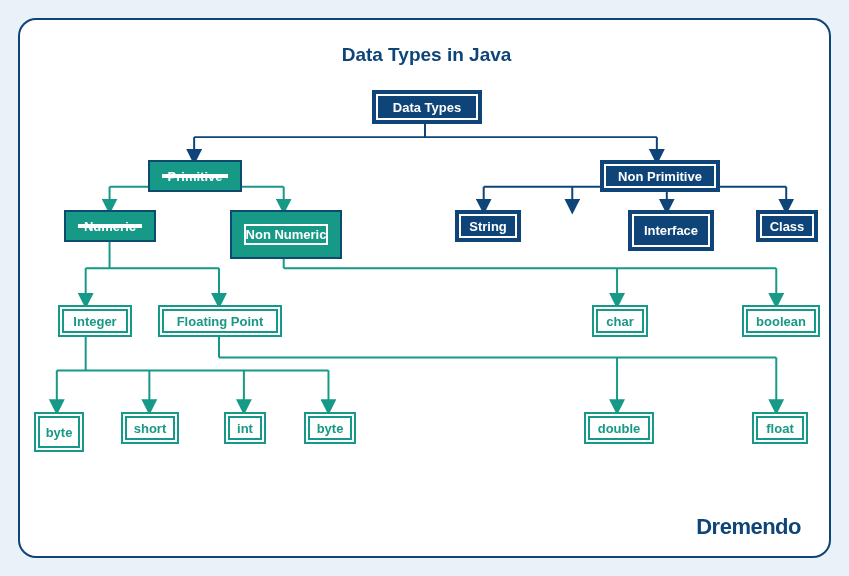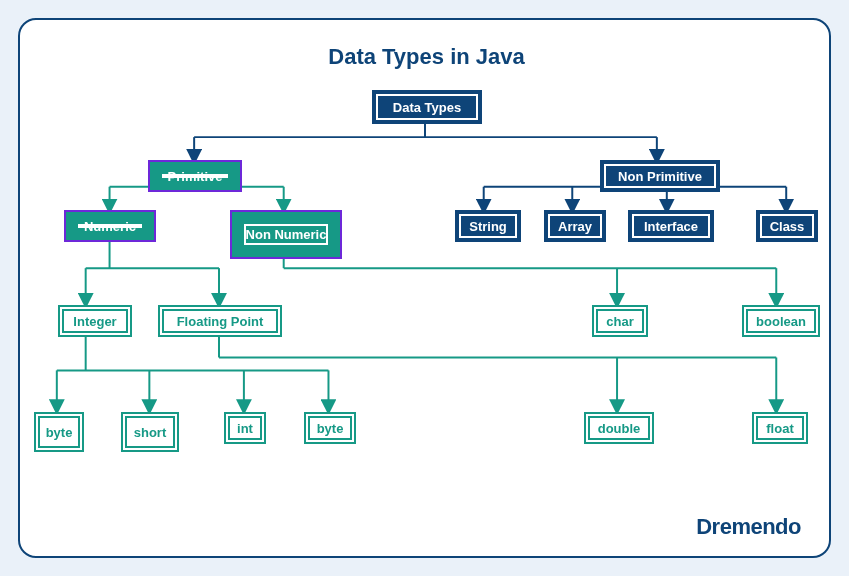--- a/index.html
+++ b/index.html
@@ -16,21 +16,21 @@
     height: 100%;
     background: #FFFFFF;
     border: 2px solid #0E4478;
     border-radius: 18px;
   }
   .title {
     position: absolute;
     top: 24px;
     left: 4px; right: 0;
     text-align: center;
-    font-size: 22px;
+    font-size: 19px;
     font-weight: 700;
     color: #0E4478;
   }
   .brand {
     position: absolute;
     right: 28px;
     bottom: 16px;
     font-size: 22px;
     font-weight: 700;
     color: #0E4478;
@@ -57,21 +57,21 @@
   .node .inner {
     border: 2px solid #fff;
     width: 100%;
     height: 100%;
     display: flex;
     align-items: center;
     justify-content: center;
     padding: 0 4px;
   }
   .blue  { background: #0E4478; border: 2px solid #0E4478; padding: 2px; }
-  .teal  { background: #169986; border: 2px solid #6d28d9; padding: 12px; }
+  .teal  { background: #169986; border: 2px solid #0c4a6e; padding: 12px; }
   .tealO { background: #FFFFFF; border: 2px solid #169986; color: #169986; padding: 2px; }
   .tealO .inner { border: 2px solid #169986; }
 </style>
 </head>
 <body>
 
 <div class="card">
 
   <div class="title">Data Types in Java</div>
 
@@ -144,24 +144,21 @@
 
   <div class="node teal" style="left:44px;top:190px;width:92px;height:32px">
       <div class="inner">Numeric</div>
     </div>
   <div class="node teal" style="left:210px;top:190px;width:112px;height:49px">
       <div class="inner">Non Numeric</div>
     </div>
   <div class="node blue" style="left:435px;top:190px;width:66px;height:32px">
       <div class="inner">String</div>
     </div>
-  <div class="node blue" style="left:524px;top:190px;width:62px;height:32px">
-      <div class="inner">Array</div>
-    </div>
-  <div class="node blue" style="left:608px;top:190px;width:86px;height:32px">
+  <div class="node blue" style="left:608px;top:190px;width:86px;height:41px">
       <div class="inner">Interface</div>
     </div>
   <div class="node blue" style="left:736px;top:190px;width:62px;height:32px">
       <div class="inner">Class</div>
     </div>
 
   <div class="node tealO" style="left:38px;top:285px;width:74px;height:32px">
       <div class="inner">Integer</div>
     </div>
   <div class="node tealO" style="left:138px;top:285px;width:124px;height:32px">
@@ -170,21 +167,21 @@
   <div class="node tealO" style="left:572px;top:285px;width:56px;height:32px">
       <div class="inner">char</div>
     </div>
   <div class="node tealO" style="left:722px;top:285px;width:78px;height:32px">
       <div class="inner">boolean</div>
     </div>
 
   <div class="node tealO" style="left:14px;top:392px;width:50px;height:40px">
       <div class="inner">byte</div>
     </div>
-  <div class="node tealO" style="left:101px;top:392px;width:58px;height:40px">
+  <div class="node tealO" style="left:101px;top:392px;width:58px;height:32px">
       <div class="inner">short</div>
     </div>
   <div class="node tealO" style="left:204px;top:392px;width:42px;height:32px">
       <div class="inner">int</div>
     </div>
   <div class="node tealO" style="left:284px;top:392px;width:52px;height:32px">
       <div class="inner">byte</div>
     </div>
   <div class="node tealO" style="left:564px;top:392px;width:70px;height:32px">
       <div class="inner">double</div>

